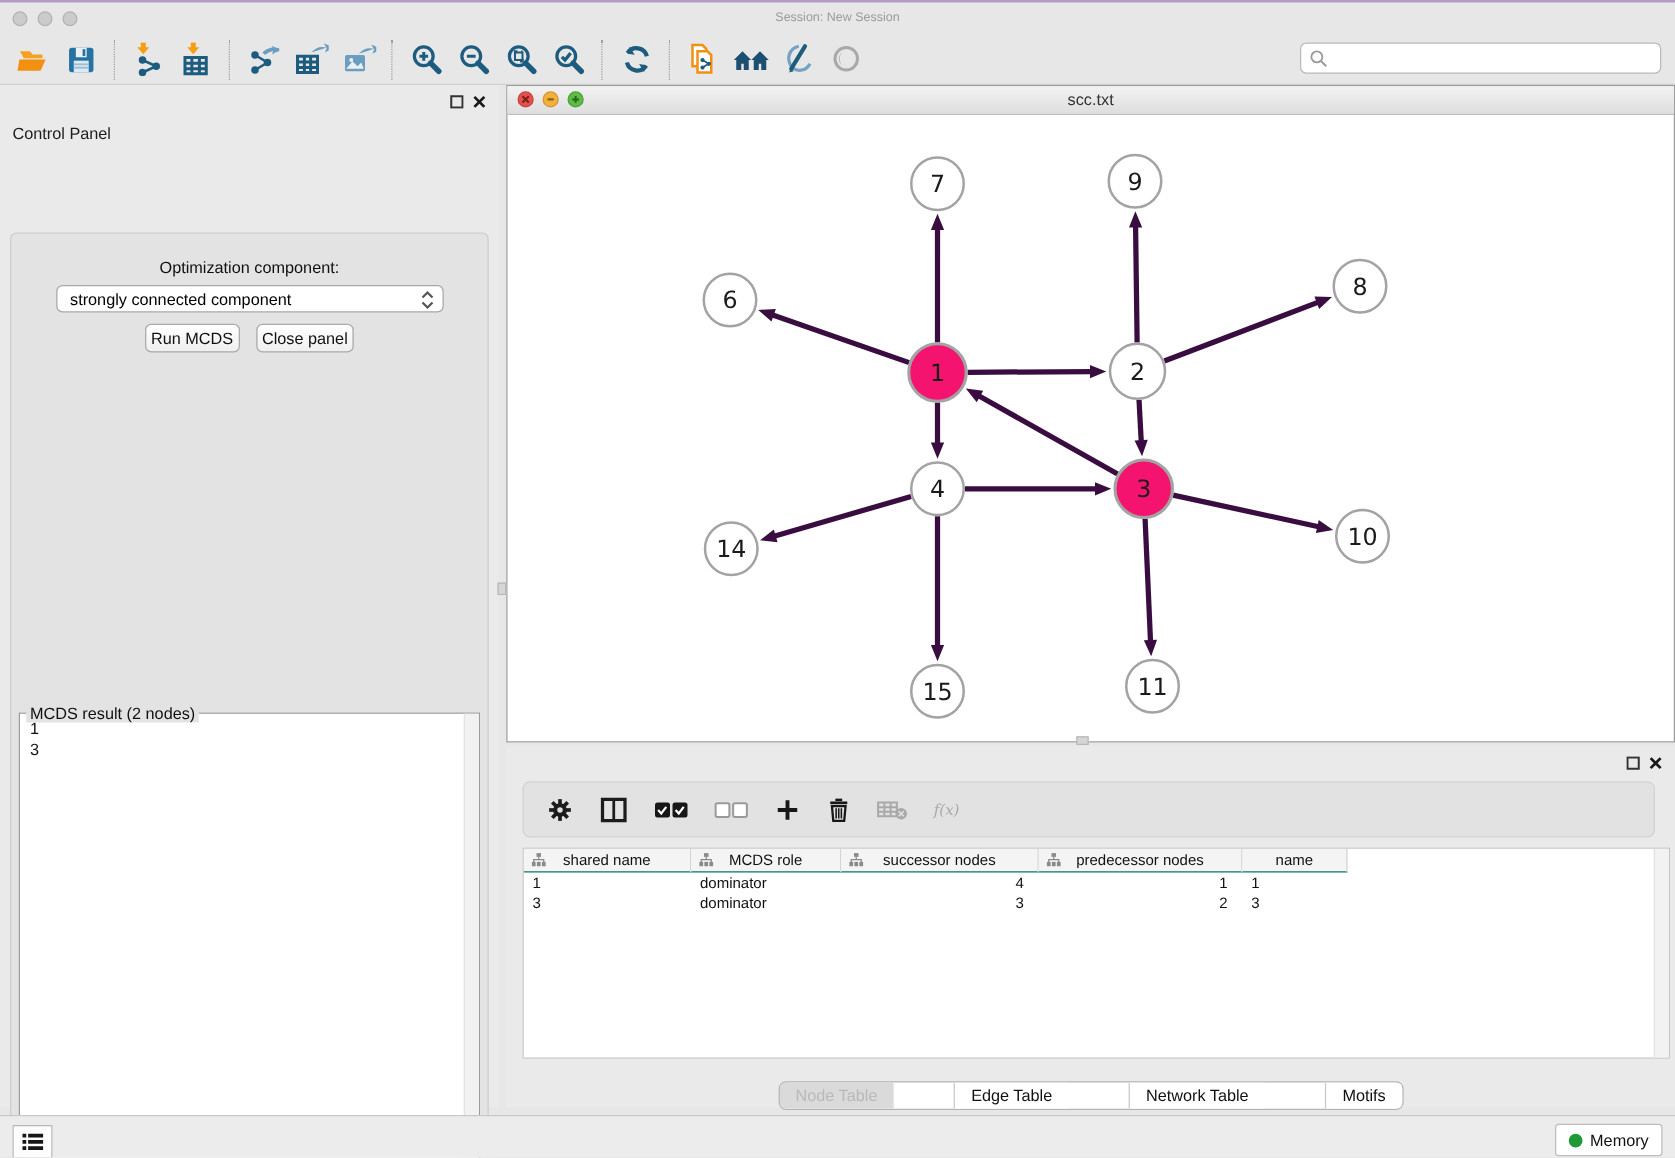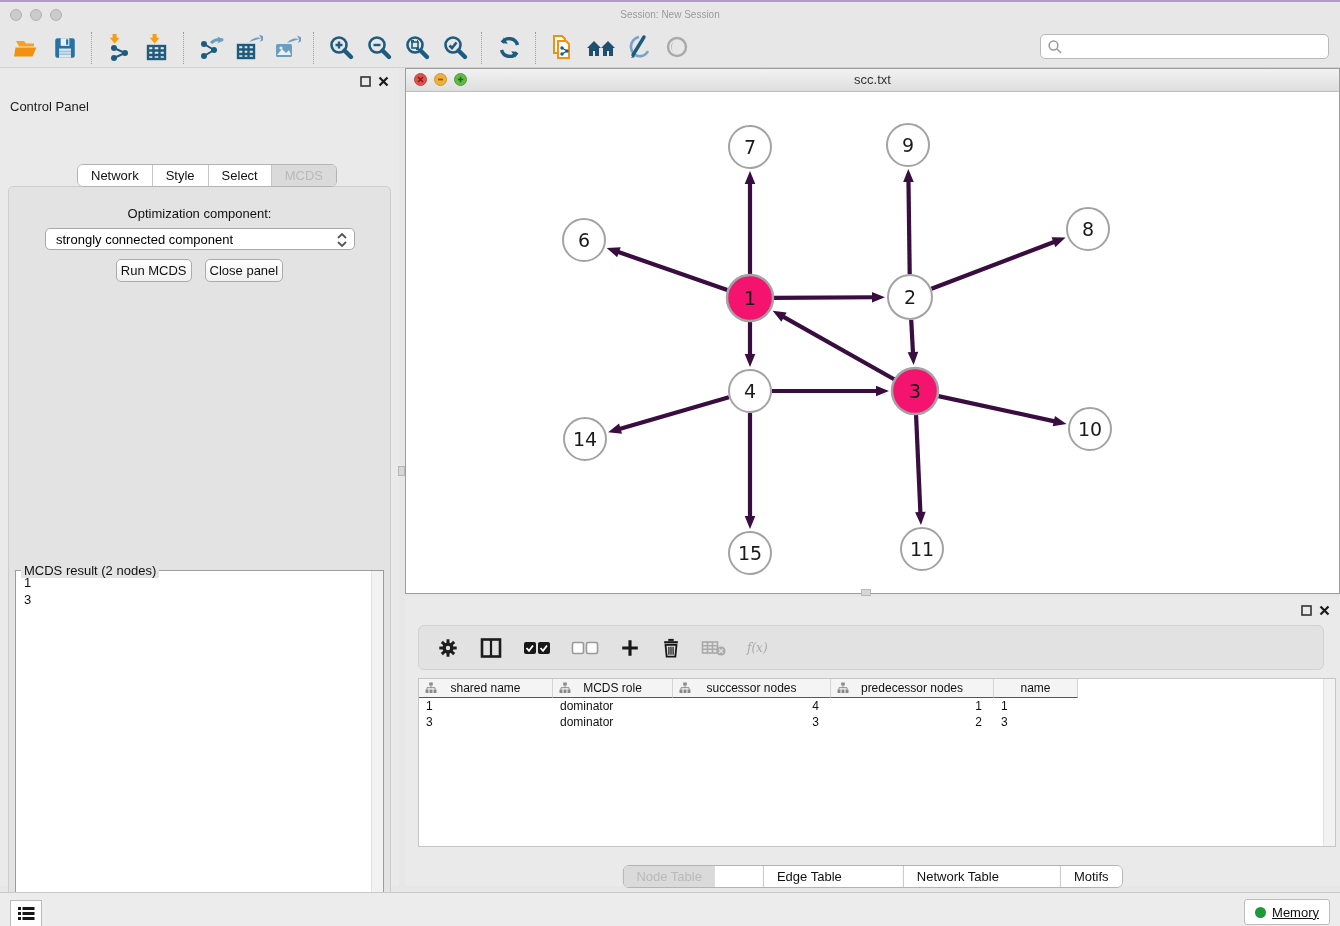--- a/index.html
+++ b/index.html
@@ -70,21 +70,21 @@
   .th .col-icon{position:absolute;left:6px;top:3px;}
   .trow{display:flex;height:16px;align-items:center;font-size:12px;color:#111;}
   .td{box-sizing:border-box;padding:0 7px;overflow:hidden;white-space:nowrap;}
   .td.right{text-align:right;padding-right:12px;}
   .tp-tabs{position:absolute;left:50%;transform:translateX(-50%);top:268px;gap:48px;}
   
   .statusbar{position:absolute;left:0;top:890px;width:100%;height:36px;background:#ececec;border-top:1px solid #c9c9c9;box-sizing:border-box;}
   .sb-btn{position:absolute;left:10px;top:7px;width:30px;height:25px;background:#fdfdfd;border:1px solid #b9b9b9;
           display:flex;align-items:center;justify-content:center;}
   .memory-btn{position:absolute;right:10px;top:6px;height:24px;background:#fff;border:1px solid #bdbdbd;border-radius:3px;
-              display:flex;align-items:center;gap:6px;padding:0 10px;font-size:13px;color:#111;text-decoration:underline;}
+              display:flex;align-items:center;gap:6px;padding:0 10px;font-size:13px;color:#111;}
   .green-dot{width:11px;height:11px;border-radius:50%;background:#1f9935;}
 </style>
 </head>
 <body>
 
 <div class="titlebar">
   <div class="lights">
     <span class="light"></span>
     <span class="light"></span>
     <span class="light"></span>
@@ -245,26 +245,20 @@
 <div class="control-panel">
   <div class="cp-header panel-title">Control Panel</div>
   <div class="cp-ctrls panel-ctrls">
     <svg width="11" height="11" viewBox="0 0 11 11">
       <rect x="1" y="1" width="9" height="9" fill="none" stroke="#333" stroke-width="1.6"></rect>
     </svg>
     <svg width="11" height="11" viewBox="0 0 11 11">
       <path d="M1.5 1.5 L9.5 9.5 M9.5 1.5 L1.5 9.5" stroke="#1a1a1a" stroke-width="2.2"></path>
     </svg>
   </div>
-  <div class="seg-tabs cp-tabs">
-      <span class="seg">Network</span>
-      <span class="seg">Style</span>
-      <span class="seg">Select</span>
-      <span class="seg active">MCDS</span>
-    </div>
   <div class="cp-content">
     <div class="opt-label">Optimization component:</div>
     <div class="dropdown">
       <span>strongly connected component</span>
       <span class="dd-stepper">
         <svg width="14" height="18" viewBox="0 0 14 18">
           <path d="M3 7 L7 3 L11 7" stroke="#555" stroke-width="1.8" fill="none"></path>
           <path d="M3 11 L7 15 L11 11" stroke="#555" stroke-width="1.8" fill="none"></path>
         </svg>
       </span>

